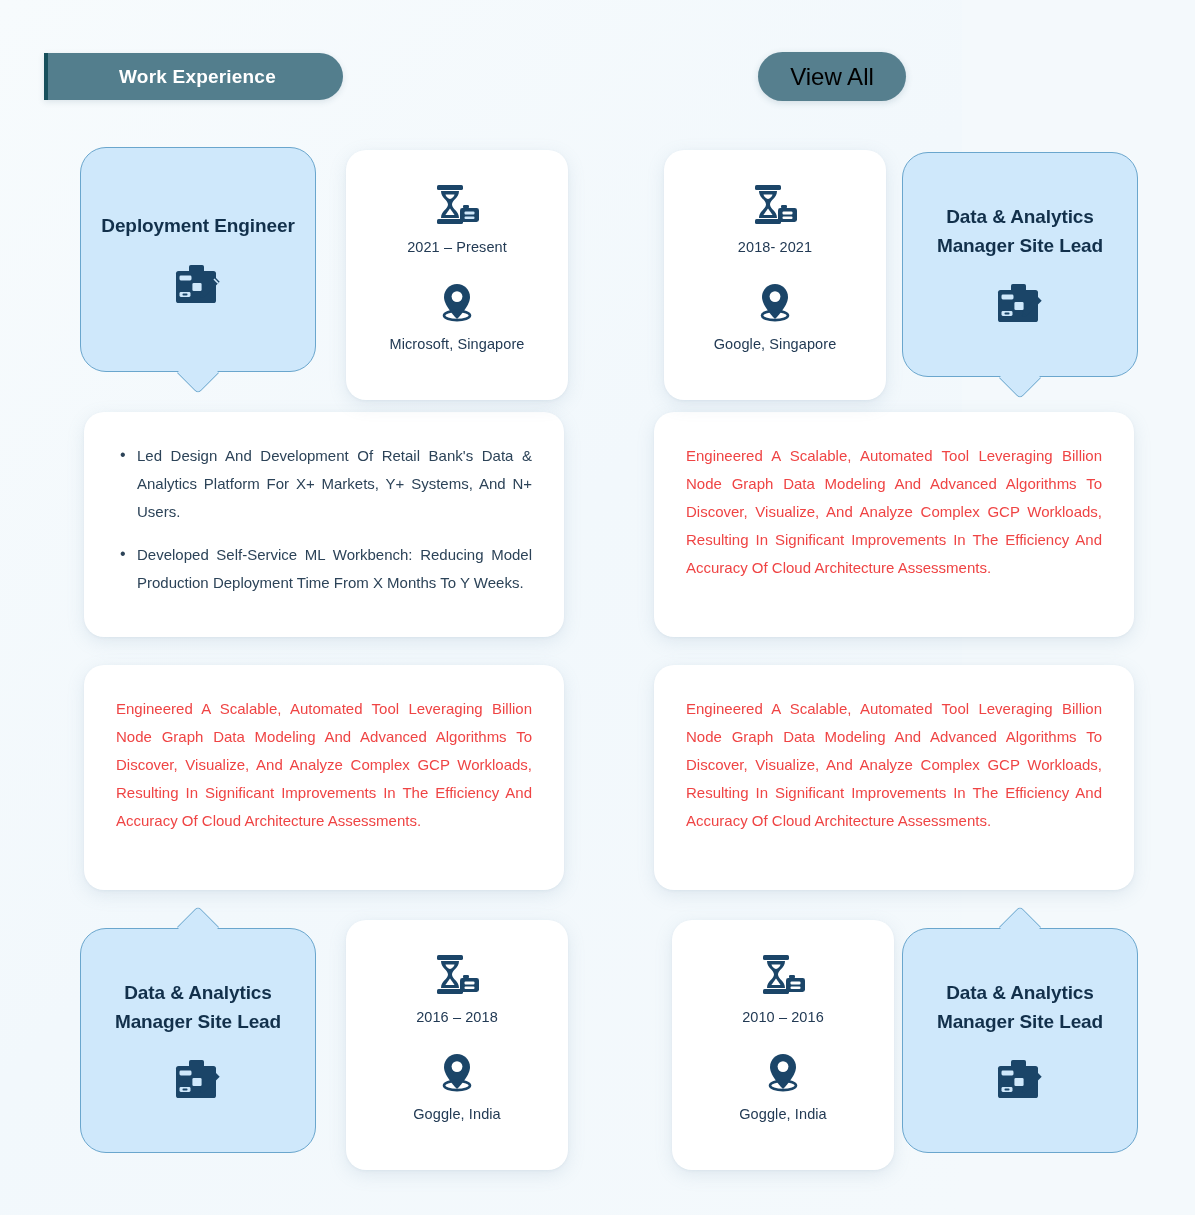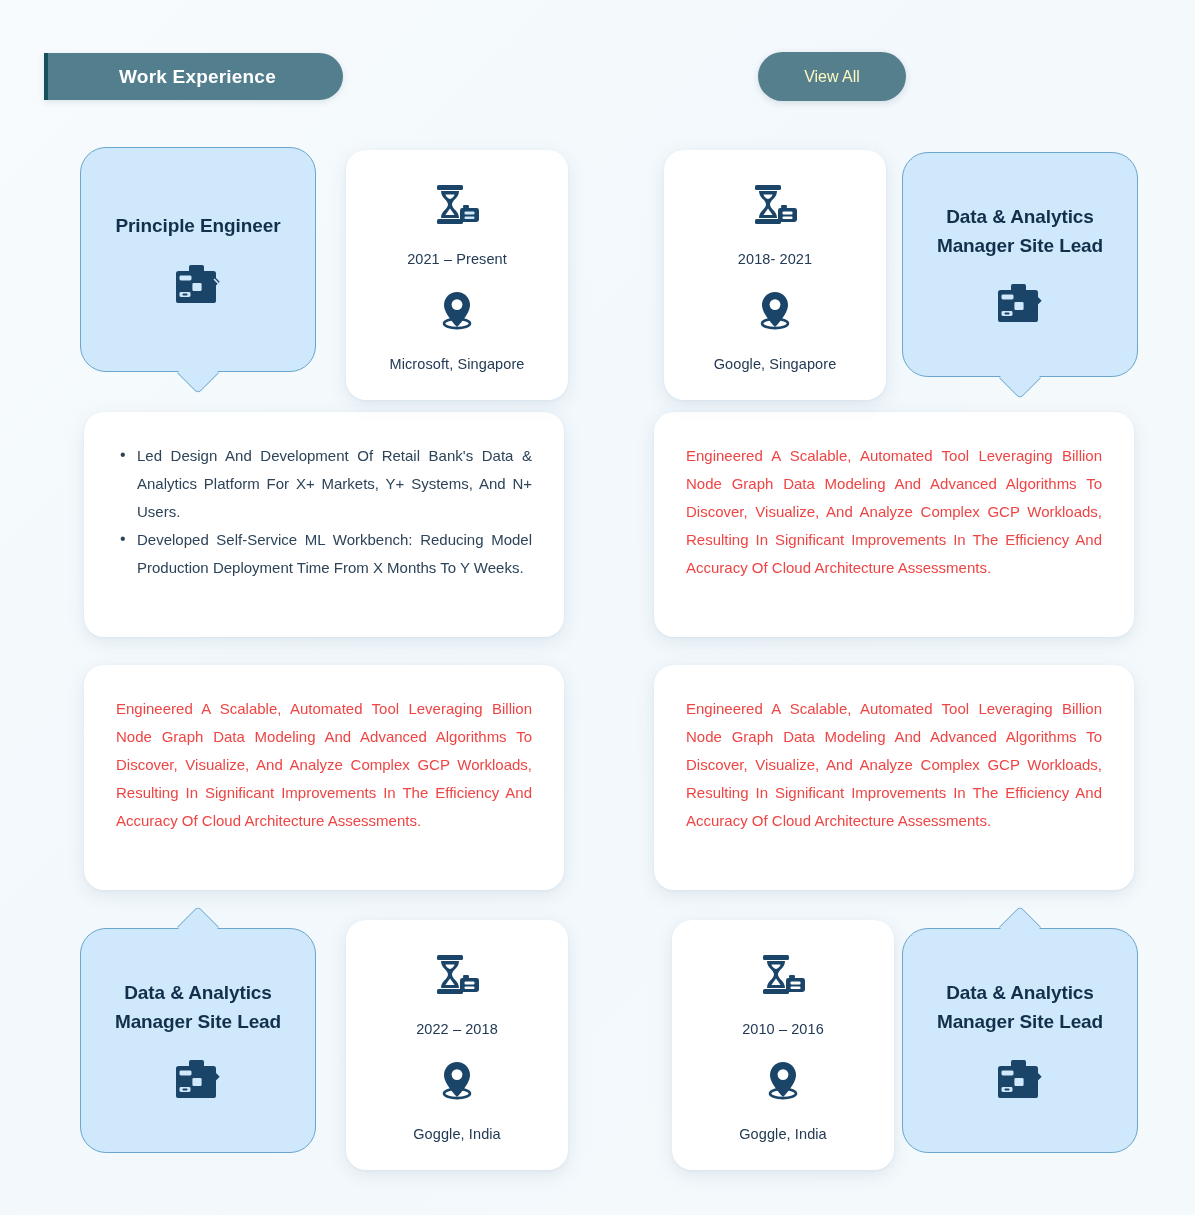--- a/index.html
+++ b/index.html
@@ -44,23 +44,23 @@
 
   .view-all-btn {
     position: absolute;
     right: 56px;
     top: 52px;
     width: 148px;
     height: 49px;
     background: #567f8e;
     border: none;
     border-radius: 26px;
-    color: #fef9c3;
+    color: #000000;
     font-family: "Liberation Sans", sans-serif;
-    font-size: 16px;
+    font-size: 24px;
     font-weight: 400;
     cursor: pointer;
     box-shadow: 0 2px 7px rgba(40,80,100,0.16);
   }
 
   
   .columns {
     position: absolute;
     left: 0;
     top: 130px;
@@ -85,21 +85,21 @@
                 0 1px 3px rgba(120,150,175,0.10);
   }
 
   
   .meta-card {
     width: 222px;
     padding: 34px 10px 28px;
     display: flex;
     flex-direction: column;
     align-items: center;
-    gap: 12px;
+    gap: 0;
     z-index: 2;
   }
   .meta-icon { display: block; }
   .meta-text {
     margin-top: 11px;
     font-size: 14.5px;
     color: #223a54;
     text-align: center;
     letter-spacing: .1px;
     white-space: nowrap;
@@ -183,20 +183,21 @@
   }
   .desc-list { list-style: none; }
   .desc-list li {
     position: relative;
     padding-left: 21px;
     font-size: 15px;
     line-height: 28px;
     color: #2c4358;
     text-align: justify;
     text-justify: inter-word;
+    margin-bottom: 15px;
   }
   .desc-list li:last-child { margin-bottom: 8px; }
   .desc-list li::before {
     content: "•";
     position: absolute;
     left: 4px;
     top: -1px;
     color: #2c4358;
     font-size: 16px;
   }
@@ -261,21 +262,21 @@
               <path d="M18 1C10.8 1 5 6.8 5 14c0 9.4 13 22 13 22s13-12.6 13-22c0-7.2-5.8-13-13-13z"></path>
               <circle cx="18" cy="13.6" r="5.4" fill="#ffffff"></circle>
               <ellipse cx="18" cy="32.5" rx="13" ry="4.6" fill="none" stroke="#1b4568" stroke-width="2.6"></ellipse>
             </g>
           </svg>
         </span>
         <div class="meta-text">Microsoft, Singapore</div>
       </div>
 
       <div class="bubble l1-bubble">
-        <div class="bubble-title">Principle Engineer</div>
+        <div class="bubble-title">Deployment Engineer</div>
         <span class="bubble-icon">
           <svg width="46" height="44" viewBox="0 0 46 44">
             <g fill="#1b4568">
               <rect x="14" y="2" width="15" height="7" rx="1.8"></rect>
               <rect x="1" y="8" width="40" height="32" rx="2.6"></rect>
               <rect x="4.5" y="12.5" width="12" height="5" rx="1.4" fill="#cfe8fb"></rect>
               <rect x="4.5" y="29" width="11" height="5" rx="1.4" fill="#cfe8fb"></rect>
               <rect x="7.5" y="30.6" width="5" height="2" rx="0.8" fill="#1b4568"></rect>
               <rect x="16.5" y="19" width="11" height="10" rx="2.2" fill="#cfe8fb" stroke="#1b4568" stroke-width="1.8"></rect>
               <path d="M40.5 14.5l4.2 4.2-14.4 14.4-5.6 1.5 1.5-5.6z"></path>
@@ -331,21 +332,21 @@
               <path d="M9 7h18c0 7-7 9-7 13.5S27 27 27 34H9c0-7 7-9 7-13.5S9 14 9 7z"></path>
               <path d="M13.5 10.5h9c-.4 3-4.5 4.6-4.5 4.6s-4.1-1.6-4.5-4.6z" fill="#ffffff"></path>
               <path d="M18 24.5l4.6 6.5h-9.2z" fill="#ffffff"></path>
               <rect x="31" y="21" width="6" height="3.4" rx="1.3"></rect>
               <rect x="28" y="24" width="19" height="14" rx="2.4"></rect>
               <rect x="32.5" y="27.5" width="10" height="3" rx="1.1" fill="#ffffff"></rect>
               <rect x="32.5" y="32.5" width="10" height="2.4" rx="1" fill="#ffffff"></rect>
             </g>
           </svg>
         </span>
-        <div class="meta-text">2022 – 2018</div>
+        <div class="meta-text">2016 – 2018</div>
         <div class="meta-gap"></div>
         <span class="meta-icon">
           <svg width="36" height="42" viewBox="0 0 36 42">
             <g fill="#1b4568">
               <path d="M18 1C10.8 1 5 6.8 5 14c0 9.4 13 22 13 22s13-12.6 13-22c0-7.2-5.8-13-13-13z"></path>
               <circle cx="18" cy="13.6" r="5.4" fill="#ffffff"></circle>
               <ellipse cx="18" cy="32.5" rx="13" ry="4.6" fill="none" stroke="#1b4568" stroke-width="2.6"></ellipse>
             </g>
           </svg>
         </span>

